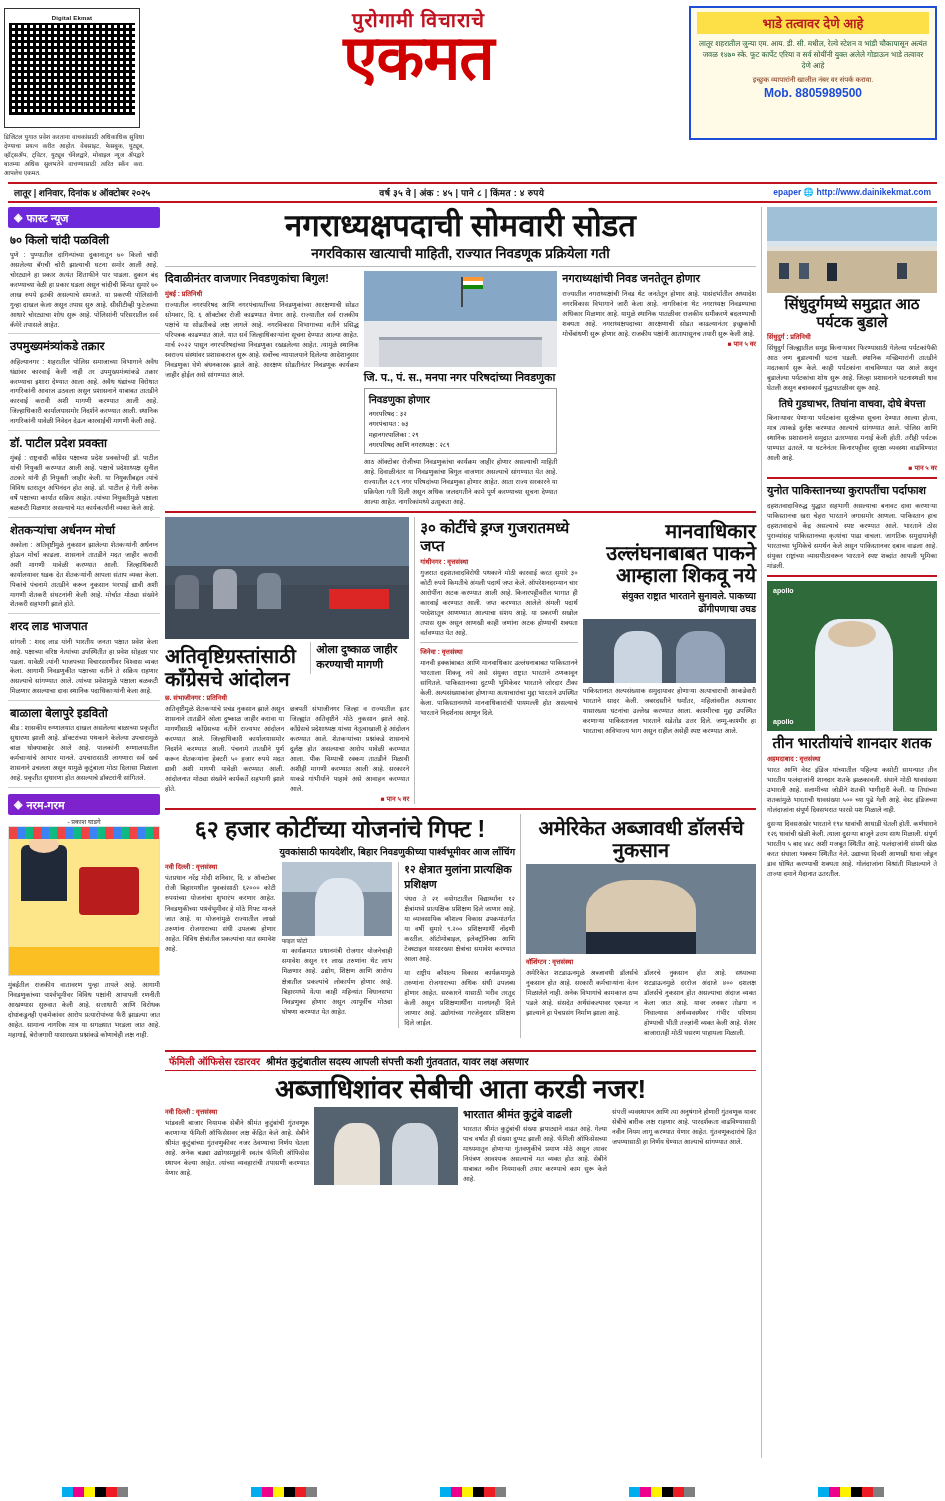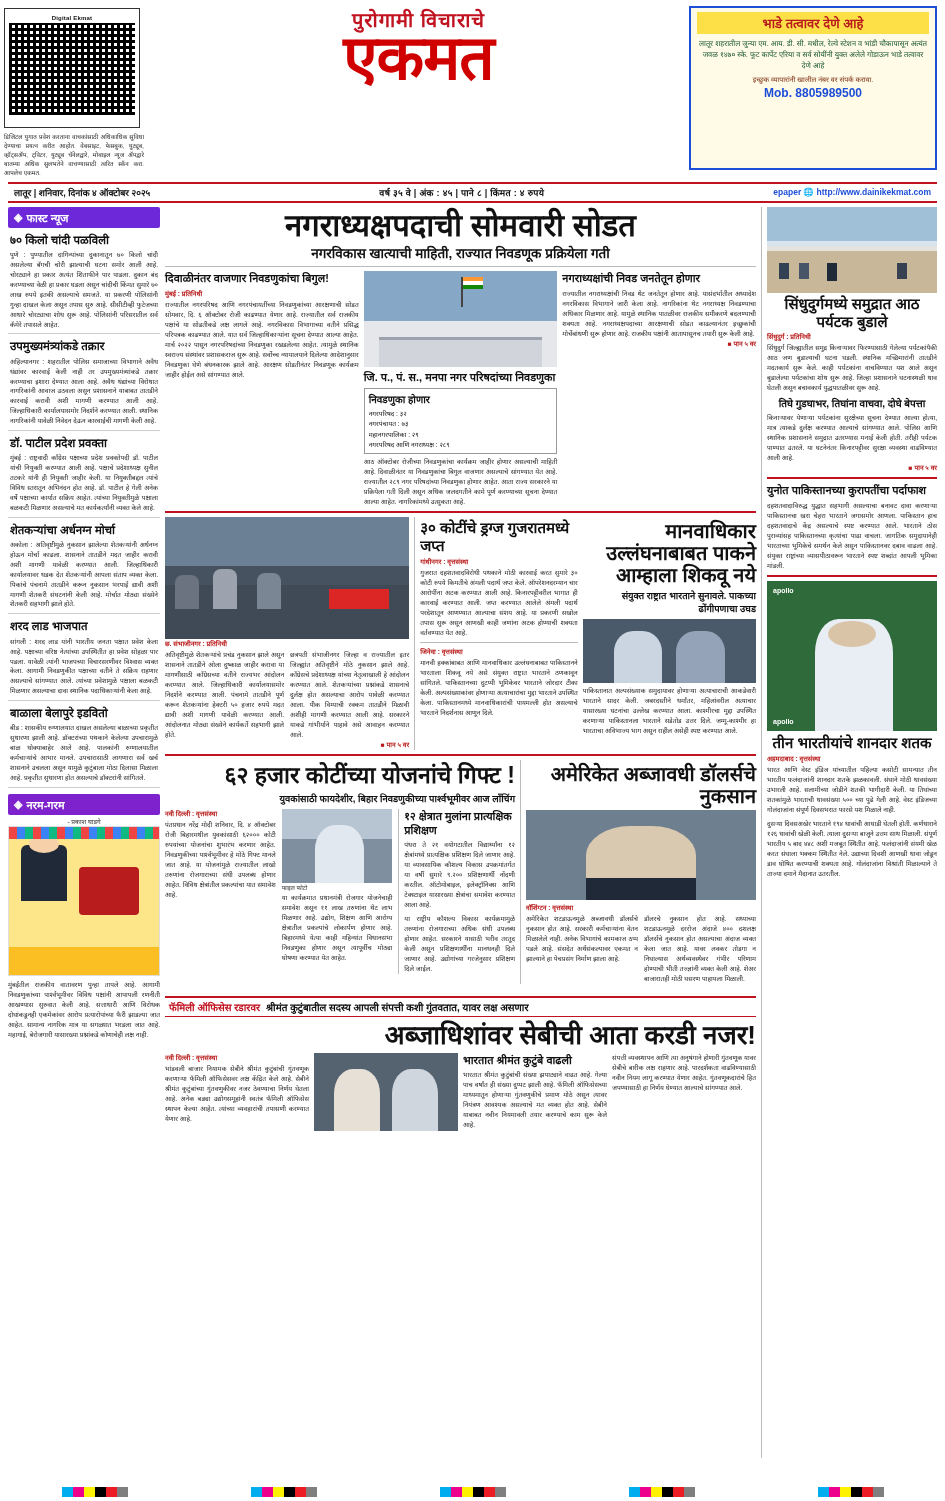--- a/index.html
+++ b/index.html
@@ -24,21 +24,21 @@
      background-blend-mode: multiply; }
   .mh-left p { font-size:6.2px; line-height:1.45; text-align:justify; margin:5px 0 0 0; color:#222; }
 
   .mh-center { flex:1; text-align:center; padding:0 6px; }
   .mh-tag { font-size:20px; font-weight:bold; color:#c1121f; letter-spacing:1px; line-height:1; margin-top:4px;}
   .mh-logo { font-size:62px; font-weight:bold; color:#d00000; line-height:.96; letter-spacing:-1px; margin-top:-2px;}
   .mh-sub { font-size:8px; color:#333; margin-top:-4px; }
   .mh-sub b { color:#111; }
 
   .mh-right { width:248px; }
-  .adbox { border:2px solid #1d4ed8; background:#fffbe6; height:164px; padding:4px 6px; text-align:center; }
+  .adbox { border:2px solid #1d4ed8; background:#fffbe6; height:134px; padding:4px 6px; text-align:center; }
   .adbox .ad-h { background:#fde047; color:#b91c1c; font-weight:bold; font-size:13px; padding:2px 0; }
   .adbox .ad-b { font-size:7.4px; line-height:1.5; color:#14532d; margin-top:4px; text-align:center;}
   .adbox .ad-c { font-size:7px; color:#7c2d12; margin-top:4px;}
   .adbox .ad-m { font-size:12px; font-weight:bold; color:#1d4ed8; margin-top:2px;}
 
   .mh-strip { display:flex; align-items:center; justify-content:space-between;
               border-top:2px solid #c1121f; border-bottom:2px solid #c1121f;
               margin:4px 8px 0 8px; padding:2px 6px; font-size:9px; font-weight:bold; color:#111;}
   .mh-strip .edition { color:#111; }
   .mh-strip .center-info { letter-spacing:.3px; }
@@ -66,21 +66,21 @@
   .lead-sub { font-size:13.5px; font-weight:bold; text-align:center; color:#111; margin-bottom:4px;}
   .subhead { font-size:11px; font-weight:bold; line-height:1.3; margin:0 0 3px 0;}
   .byline { font-size:6.6px; color:#b91c1c; font-weight:bold; margin:0 0 2px 0;}
   .body-txt { font-size:6.6px; line-height:1.52; text-align:justify; color:#222; margin:0;}
   .cols3 { display:flex; gap:5px; }
   .c { flex:1; }
 
   .photo { background:#9aa6b2; position:relative; overflow:hidden; }
   .ph-cap { font-size:6px; color:#333; padding:1px 0; }
 
-  .h2 { font-size:23px; font-weight:bold; text-align:right; line-height:1.1; margin:3px 0;}
+  .h2 { font-size:23px; font-weight:bold; text-align:center; line-height:1.1; margin:3px 0;}
   .h2l { font-size:20px; font-weight:bold; line-height:1.12; margin:3px 0;}
   .h3 { font-size:15px; font-weight:bold; line-height:1.18; margin:2px 0;}
   .kicker { font-size:9.5px; font-weight:bold; text-align:right; color:#111; margin:2px 0 4px 0;}
 
   .box-list { border:1px solid #999; padding:3px 4px; font-size:6.6px; line-height:1.55;}
   .box-list .bl-t { font-weight:bold; font-size:10px; margin-bottom:2px;}
 
   .fam-strip { display:flex; align-items:center; gap:6px; border-top:2px solid #c1121f; border-bottom:1px solid #c1121f;
                padding:2px 4px; margin-top:12px;}
   .fam-strip .tag { color:#c1121f; font-weight:bold; font-size:10px;}
@@ -226,20 +226,28 @@
 
       <div class="cols3">
         <div class="c" style="flex:1.55;">
           <div class="photo crowd" style="height:122px;">
             <div style="position:absolute;left:0;bottom:0;width:100%;height:54px;background:#3f4a56;"></div>
             <div style="position:absolute;left:10px;bottom:30px;width:24px;height:34px;background:#6b7280;border-radius:8px 8px 0 0;"></div>
             <div style="position:absolute;left:48px;bottom:30px;width:24px;height:40px;background:#9ca3af;border-radius:8px 8px 0 0;"></div>
             <div style="position:absolute;left:92px;bottom:30px;width:24px;height:36px;background:#7a8694;border-radius:8px 8px 0 0;"></div>
             <div style="position:absolute;right:20px;bottom:30px;width:60px;height:20px;background:#dc2626;"></div>
           </div>
+          <div style="display:flex;gap:6px;align-items:flex-start;margin-top:3px;">
+            <div style="flex:1.2;">
+              <div class="h2l">अतिवृष्टिग्रस्तांसाठी काँग्रेसचे आंदोलन</div>
+            </div>
+            <div style="flex:.8;border-left:1px solid #bbb;padding-left:5px;">
+              <div class="subhead">ओला दुष्काळ जाहीर करण्याची मागणी</div>
+            </div>
+          </div>
           <div class="byline">छ. संभाजीनगर : प्रतिनिधी</div>
           <div style="display:flex;gap:6px;">
             <p class="body-txt" style="flex:1;">अतिवृष्टीमुळे शेतकऱ्यांचे प्रचंड नुकसान झाले असून शासनाने तातडीने ओला दुष्काळ जाहीर करावा या मागणीसाठी काँग्रेसच्या वतीने राज्यभर आंदोलन करण्यात आले. जिल्हाधिकारी कार्यालयासमोर निदर्शने करण्यात आली. पंचनामे तातडीने पूर्ण करून शेतकऱ्यांना हेक्टरी ५० हजार रुपये मदत द्यावी अशी मागणी यावेळी करण्यात आली. आंदोलनात मोठ्या संख्येने कार्यकर्ते सहभागी झाले होते.</p>
             <p class="body-txt" style="flex:1;">छत्रपती संभाजीनगर जिल्हा व राज्यातील इतर जिल्ह्यांत अतिवृष्टीने मोठे नुकसान झाले आहे. काँग्रेसचे प्रदेशाध्यक्ष यांच्या नेतृत्वाखाली हे आंदोलन करण्यात आले. शेतकऱ्यांच्या प्रश्नांकडे शासनाचे दुर्लक्ष होत असल्याचा आरोप यावेळी करण्यात आला. पीक विम्याची रक्कम तातडीने मिळावी अशीही मागणी करण्यात आली आहे. सरकारने याकडे गांभीर्याने पाहावे असे आवाहन करण्यात आले.</p>
           </div>
           <div class="body-txt" style="text-align:right;font-weight:bold;color:#b91c1c;">■ पान ५ वर</div>
         </div>
 
         <div class="c" style="flex:1;border-left:1px solid #bbb;padding-left:5px;">
           <div class="h3">३० कोटींचे ड्रग्ज गुजरातमध्ये जप्त</div>

